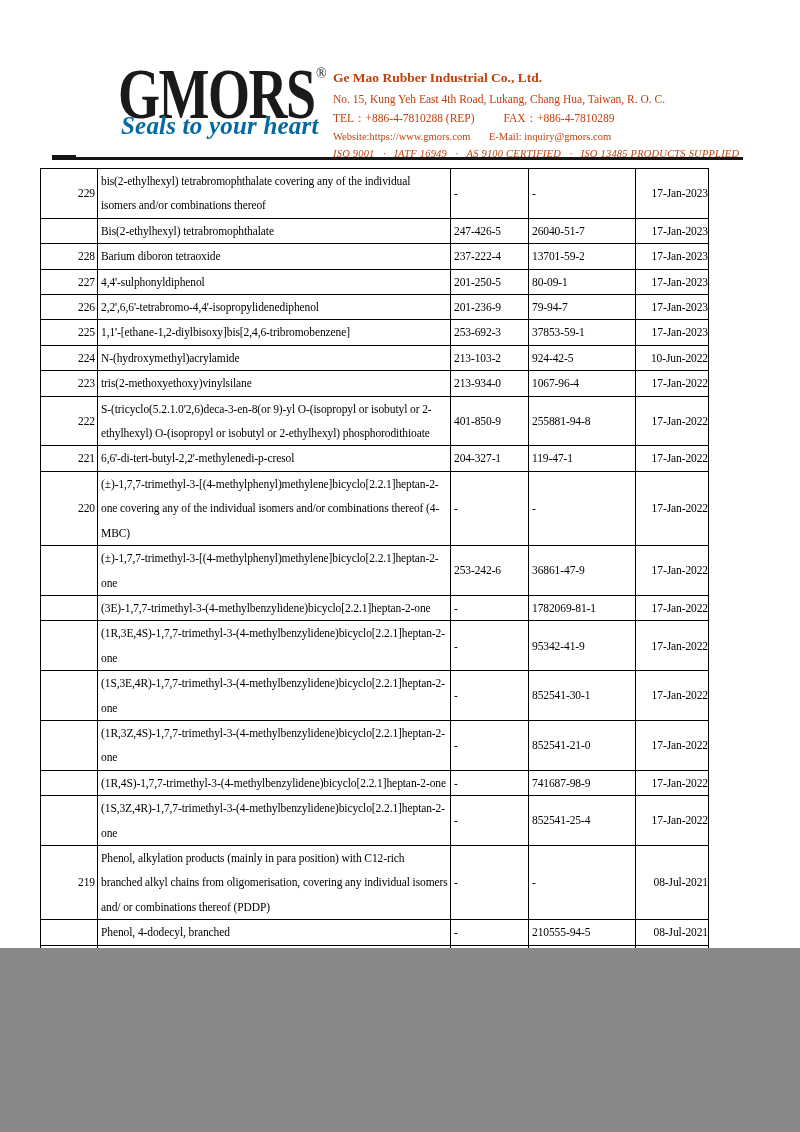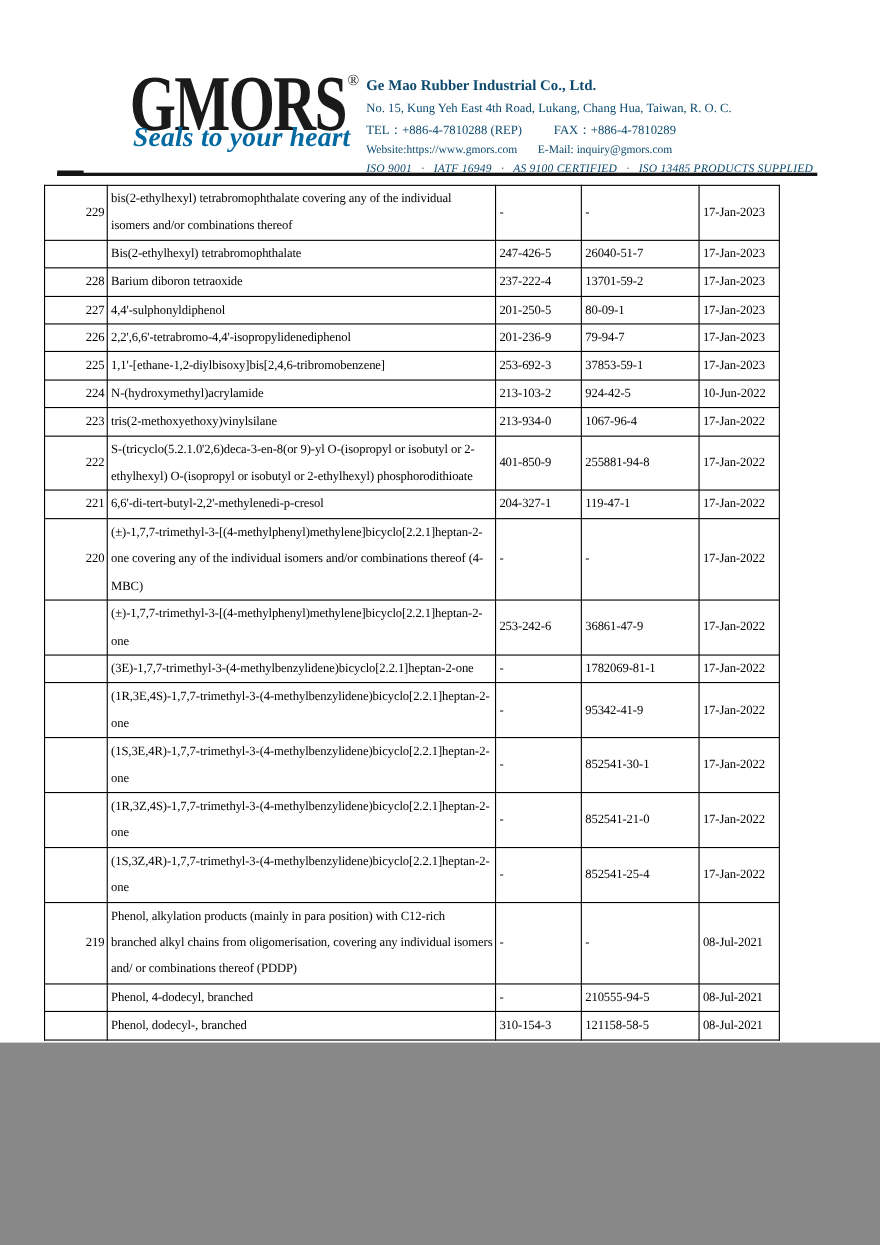--- a/index.html
+++ b/index.html
@@ -45,21 +45,21 @@
     font-size: 25px;
     letter-spacing: 0.2px;
     color: #0369a1;
     white-space: nowrap;
   }
   .company-block {
     position: absolute;
     left: 333px;
     top: 70px;
     width: 420px;
-    color: #0c4a6e;
+    color: #c2410c;
   }
   .company-name { font-size: 13.5px; font-weight: 700; margin-bottom: 7px; white-space: nowrap; }
   .company-address { font-size: 11.5px; margin-bottom: 6px; white-space: nowrap; }
   .contact-line { font-size: 11.5px; margin-bottom: 5px; white-space: nowrap; }
   .contact-line .fax { margin-left: 26px; }
   .web-line { font-size: 10.5px; margin-bottom: 6px; white-space: nowrap; }
   .web-line .email { margin-left: 16px; }
   .cert-line { font-size: 10.5px; font-style: italic; white-space: pre; letter-spacing: 0.2px; }
   .header-rule {
     position: absolute;
@@ -95,21 +95,21 @@
     line-height: 24.4px;
     vertical-align: middle;
     letter-spacing: -0.1px;
     overflow-wrap: break-word;
     word-break: break-word;
   }
   td.c-no   { text-align: right; padding-right: 2px; }
   td.c-name { text-align: left; padding-left: 3px; padding-right: 2px; }
   td.c-ec   { text-align: left; padding-left: 3px; }
   td.c-cas  { text-align: left; padding-left: 3px; }
-  td.c-date { text-align: left; padding-left: 3px; white-space: nowrap; }
+  td.c-date { text-align: right; padding-left: 3px; white-space: nowrap; }
 
   
   .page-footer {
     margin-top: 2px;
     text-align: center;
     font-size: 16px;
     font-weight: 700;
     letter-spacing: 0.4px;
     white-space: pre;
   }
@@ -260,20 +260,27 @@
   </tr>
           <tr>
     <td class="c-no"></td>
     <td class="c-name">(1R,3Z,4S)-1,7,7-trimethyl-3-(4-methylbenzylidene)bicyclo[2.2.1]heptan-2-one</td>
     <td class="c-ec">-</td>
     <td class="c-cas">852541-21-0</td>
     <td class="c-date">17-Jan-2022</td>
   </tr>
           <tr>
     <td class="c-no"></td>
+    <td class="c-name">(1R,4S)-1,7,7-trimethyl-3-(4-methylbenzylidene)bicyclo[2.2.1]heptan-2-one</td>
+    <td class="c-ec">-</td>
+    <td class="c-cas">741687-98-9</td>
+    <td class="c-date">17-Jan-2022</td>
+  </tr>
+          <tr>
+    <td class="c-no"></td>
     <td class="c-name">(1S,3Z,4R)-1,7,7-trimethyl-3-(4-methylbenzylidene)bicyclo[2.2.1]heptan-2-one</td>
     <td class="c-ec">-</td>
     <td class="c-cas">852541-25-4</td>
     <td class="c-date">17-Jan-2022</td>
   </tr>
           <tr>
     <td class="c-no">219</td>
     <td class="c-name">Phenol, alkylation products (mainly in para position) with C12-rich branched alkyl chains from oligomerisation, covering any individual isomers and/ or combinations thereof (PDDP)</td>
     <td class="c-ec">-</td>
     <td class="c-cas">-</td>

